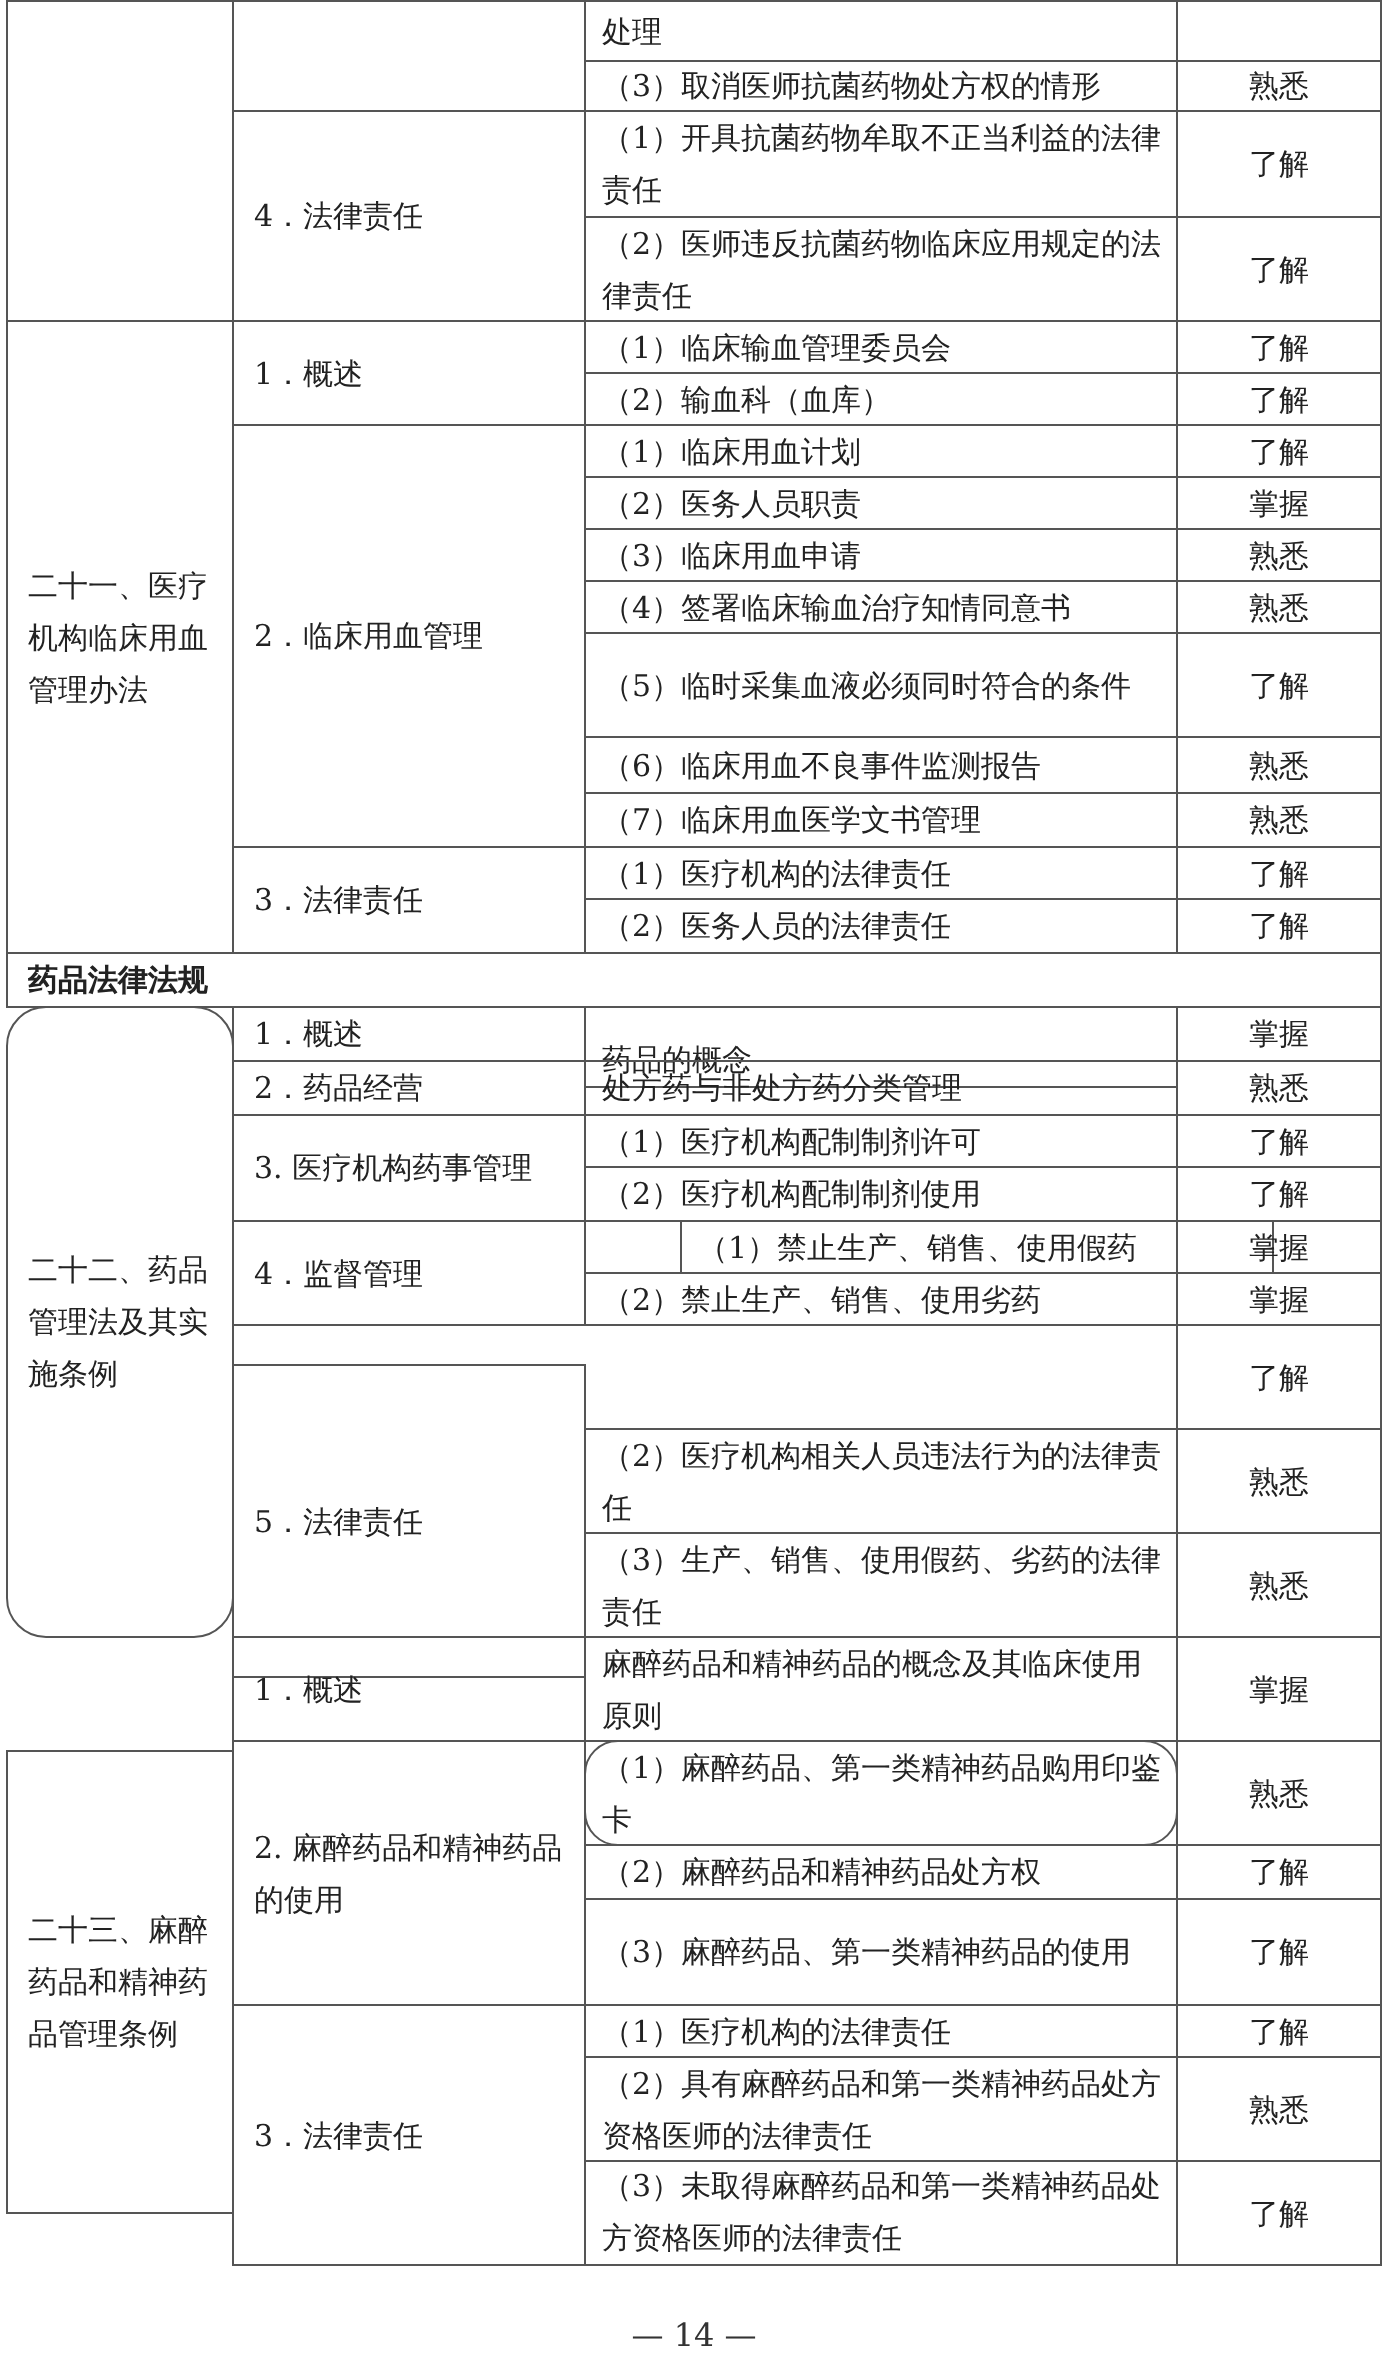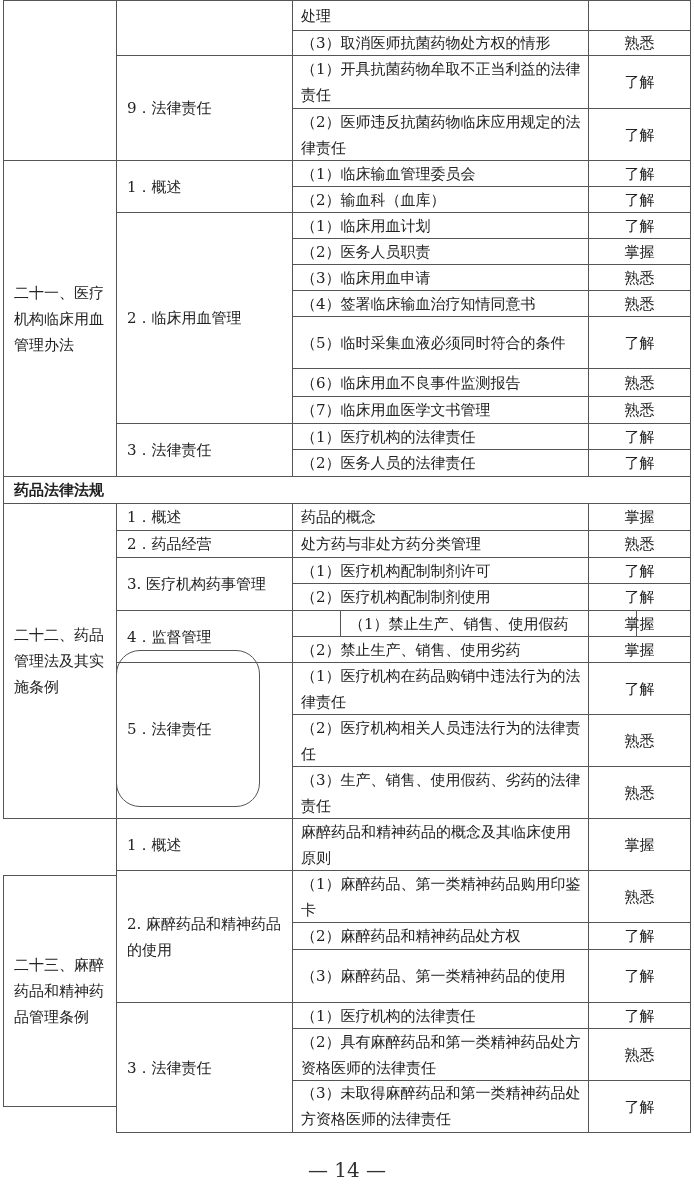--- a/index.html
+++ b/index.html
@@ -10,42 +10,42 @@
           display: flex; align-items: center; font-size: 15px; line-height: 26px; }
   .c1 { padding-left: 10px; align-items: center; }
   .c1 span { display: block; width: 96px; line-height: 26px; }
   .c2 { padding-left: 10px; }
   .c3 { padding-left: 8px; padding-right: 6px; }
   .c4 { justify-content: center; }
   .section-header { position: absolute; box-sizing: border-box; border: 1px solid #555;
           left: 3px; width: 688px; display: flex; align-items: center; padding-left: 10px;
           font-weight: bold; font-size: 15px; font-family: "DejaVu Sans", "Liberation Sans", sans-serif; }
   .footer { position: absolute; left: 0; width: 694px; top: 1158px; text-align: center;
-            font-size: 20px; color: #333; }
+            font-size: 16px; color: #333; }
 </style>
 </head>
 <body>
 
 <div class="page">
 
   <div class="cell c1" style="left:3px;top:0;width:114px;height:161px;"></div>
   <div class="cell c2" style="left:116px;top:0;width:177px;height:56px;"></div>
   <div class="cell c3" style="left:292px;top:0;width:297px;height:31px;">
       <span>处理</span>
     </div>
   <div class="cell c4" style="left:588px;top:0;width:103px;height:31px;"></div>
   <div class="cell c3" style="left:292px;top:30px;width:297px;height:26px;">
       <span>（3）取消医师抗菌药物处方权的情形</span>
     </div>
   <div class="cell c4" style="left:588px;top:30px;width:103px;height:26px;">
       <span>熟悉</span>
     </div>
 
   <div class="cell c2" style="left:116px;top:55px;width:177px;height:106px;">
-      <span>9．法律责任</span>
+      <span>4．法律责任</span>
     </div>
   <div class="cell c3" style="left:292px;top:55px;width:297px;height:54px;">
       <span>（1）开具抗菌药物牟取不正当利益的法律责任</span>
     </div>
   <div class="cell c4" style="left:588px;top:55px;width:103px;height:54px;">
       <span>了解</span>
     </div>
   <div class="cell c3" style="left:292px;top:108px;width:297px;height:53px;">
       <span>（2）医师违反抗菌药物临床应用规定的法律责任</span>
     </div>
@@ -132,28 +132,28 @@
       <span>（2）医务人员的法律责任</span>
     </div>
   <div class="cell c4" style="left:588px;top:449px;width:103px;height:28px;">
       <span>了解</span>
     </div>
 
   <div class="section-header" style="top:476px;height:28px;">
       <span>药品法律法规</span>
     </div>
 
-  <div class="cell c1" style="left:3px;top:503px;width:114px;height:316px;">
+  <div class="cell c1" style="left:3px;top:503px;width:114px;height:316px;border-radius:20px;">
       <span>二十二、药品管理法及其实施条例</span>
     </div>
 
   <div class="cell c2" style="left:116px;top:503px;width:177px;height:28px;">
       <span>1．概述</span>
     </div>
-  <div class="cell c3" style="left:292px;top:503px;width:297px;height:28px;">
+  <div class="cell c3" style="left:292px;top:503px;width:297px;height:41px;align-items:flex-end;">
       <span>药品的概念</span>
     </div>
   <div class="cell c4" style="left:588px;top:503px;width:103px;height:28px;">
       <span>掌握</span>
     </div>
 
   <div class="cell c2" style="left:116px;top:530px;width:177px;height:28px;">
       <span>2．药品经营</span>
     </div>
   <div class="cell c3" style="left:292px;top:530px;width:297px;height:28px;">
@@ -188,25 +188,22 @@
   <div class="cell c4" style="left:588px;top:610px;width:103px;height:27px;">
       <span>掌握</span>
     </div>
   <div class="cell c3" style="left:292px;top:636px;width:297px;height:27px;">
       <span>（2）禁止生产、销售、使用劣药</span>
     </div>
   <div class="cell c4" style="left:588px;top:636px;width:103px;height:27px;">
       <span>掌握</span>
     </div>
 
-  <div class="cell c2" style="left:116px;top:650px;width:144px;height:157px;border-radius:24px;">
+  <div class="cell c2" style="left:116px;top:682px;width:177px;height:157px;">
       <span>5．法律责任</span>
-    </div>
-  <div class="cell c3" style="left:292px;top:662px;width:297px;height:53px;">
-      <span>（1）医疗机构在药品购销中违法行为的法律责任</span>
     </div>
   <div class="cell c4" style="left:588px;top:662px;width:103px;height:53px;">
       <span>了解</span>
     </div>
   <div class="cell c3" style="left:292px;top:714px;width:297px;height:53px;">
       <span>（2）医疗机构相关人员违法行为的法律责任</span>
     </div>
   <div class="cell c4" style="left:588px;top:714px;width:103px;height:53px;">
       <span>熟悉</span>
     </div>
@@ -227,21 +224,21 @@
   <div class="cell c3" style="left:292px;top:818px;width:297px;height:53px;">
       <span>麻醉药品和精神药品的概念及其临床使用原则</span>
     </div>
   <div class="cell c4" style="left:588px;top:818px;width:103px;height:53px;">
       <span>掌握</span>
     </div>
 
   <div class="cell c2" style="left:116px;top:870px;width:177px;height:133px;">
       <span>2. 麻醉药品和精神药品的使用</span>
     </div>
-  <div class="cell c3" style="left:292px;top:870px;width:297px;height:53px;">
+  <div class="cell c3" style="left:292px;top:870px;width:297px;height:53px;border-radius:17px;">
       <span>（1）麻醉药品、第一类精神药品购用印鉴卡</span>
     </div>
   <div class="cell c4" style="left:588px;top:870px;width:103px;height:53px;">
       <span>熟悉</span>
     </div>
   <div class="cell c3" style="left:292px;top:922px;width:297px;height:28px;">
       <span>（2）麻醉药品和精神药品处方权</span>
     </div>
   <div class="cell c4" style="left:588px;top:922px;width:103px;height:28px;">
       <span>了解</span>

